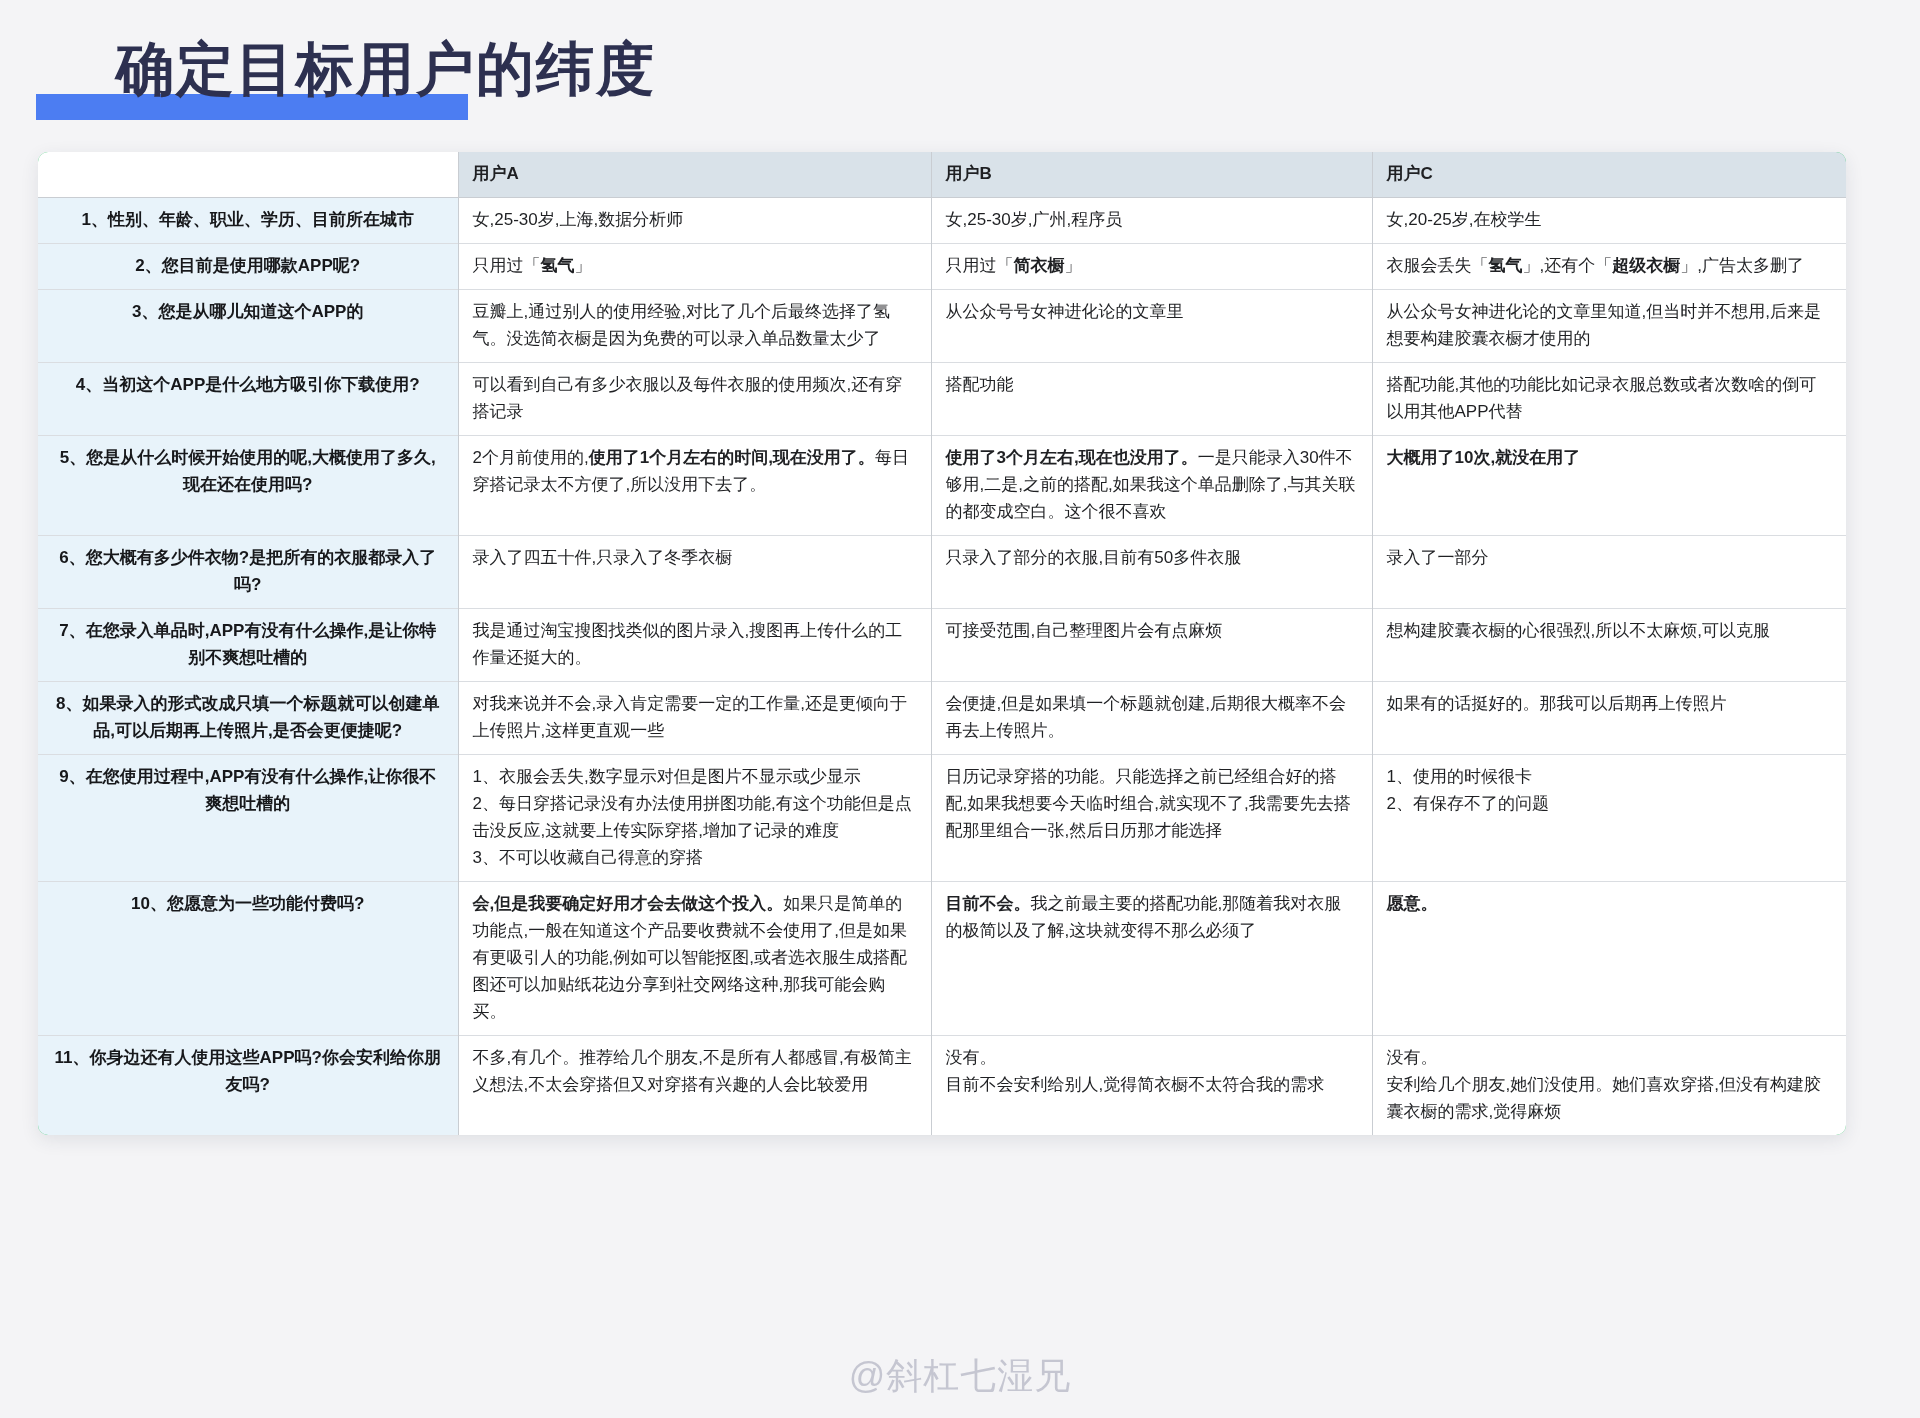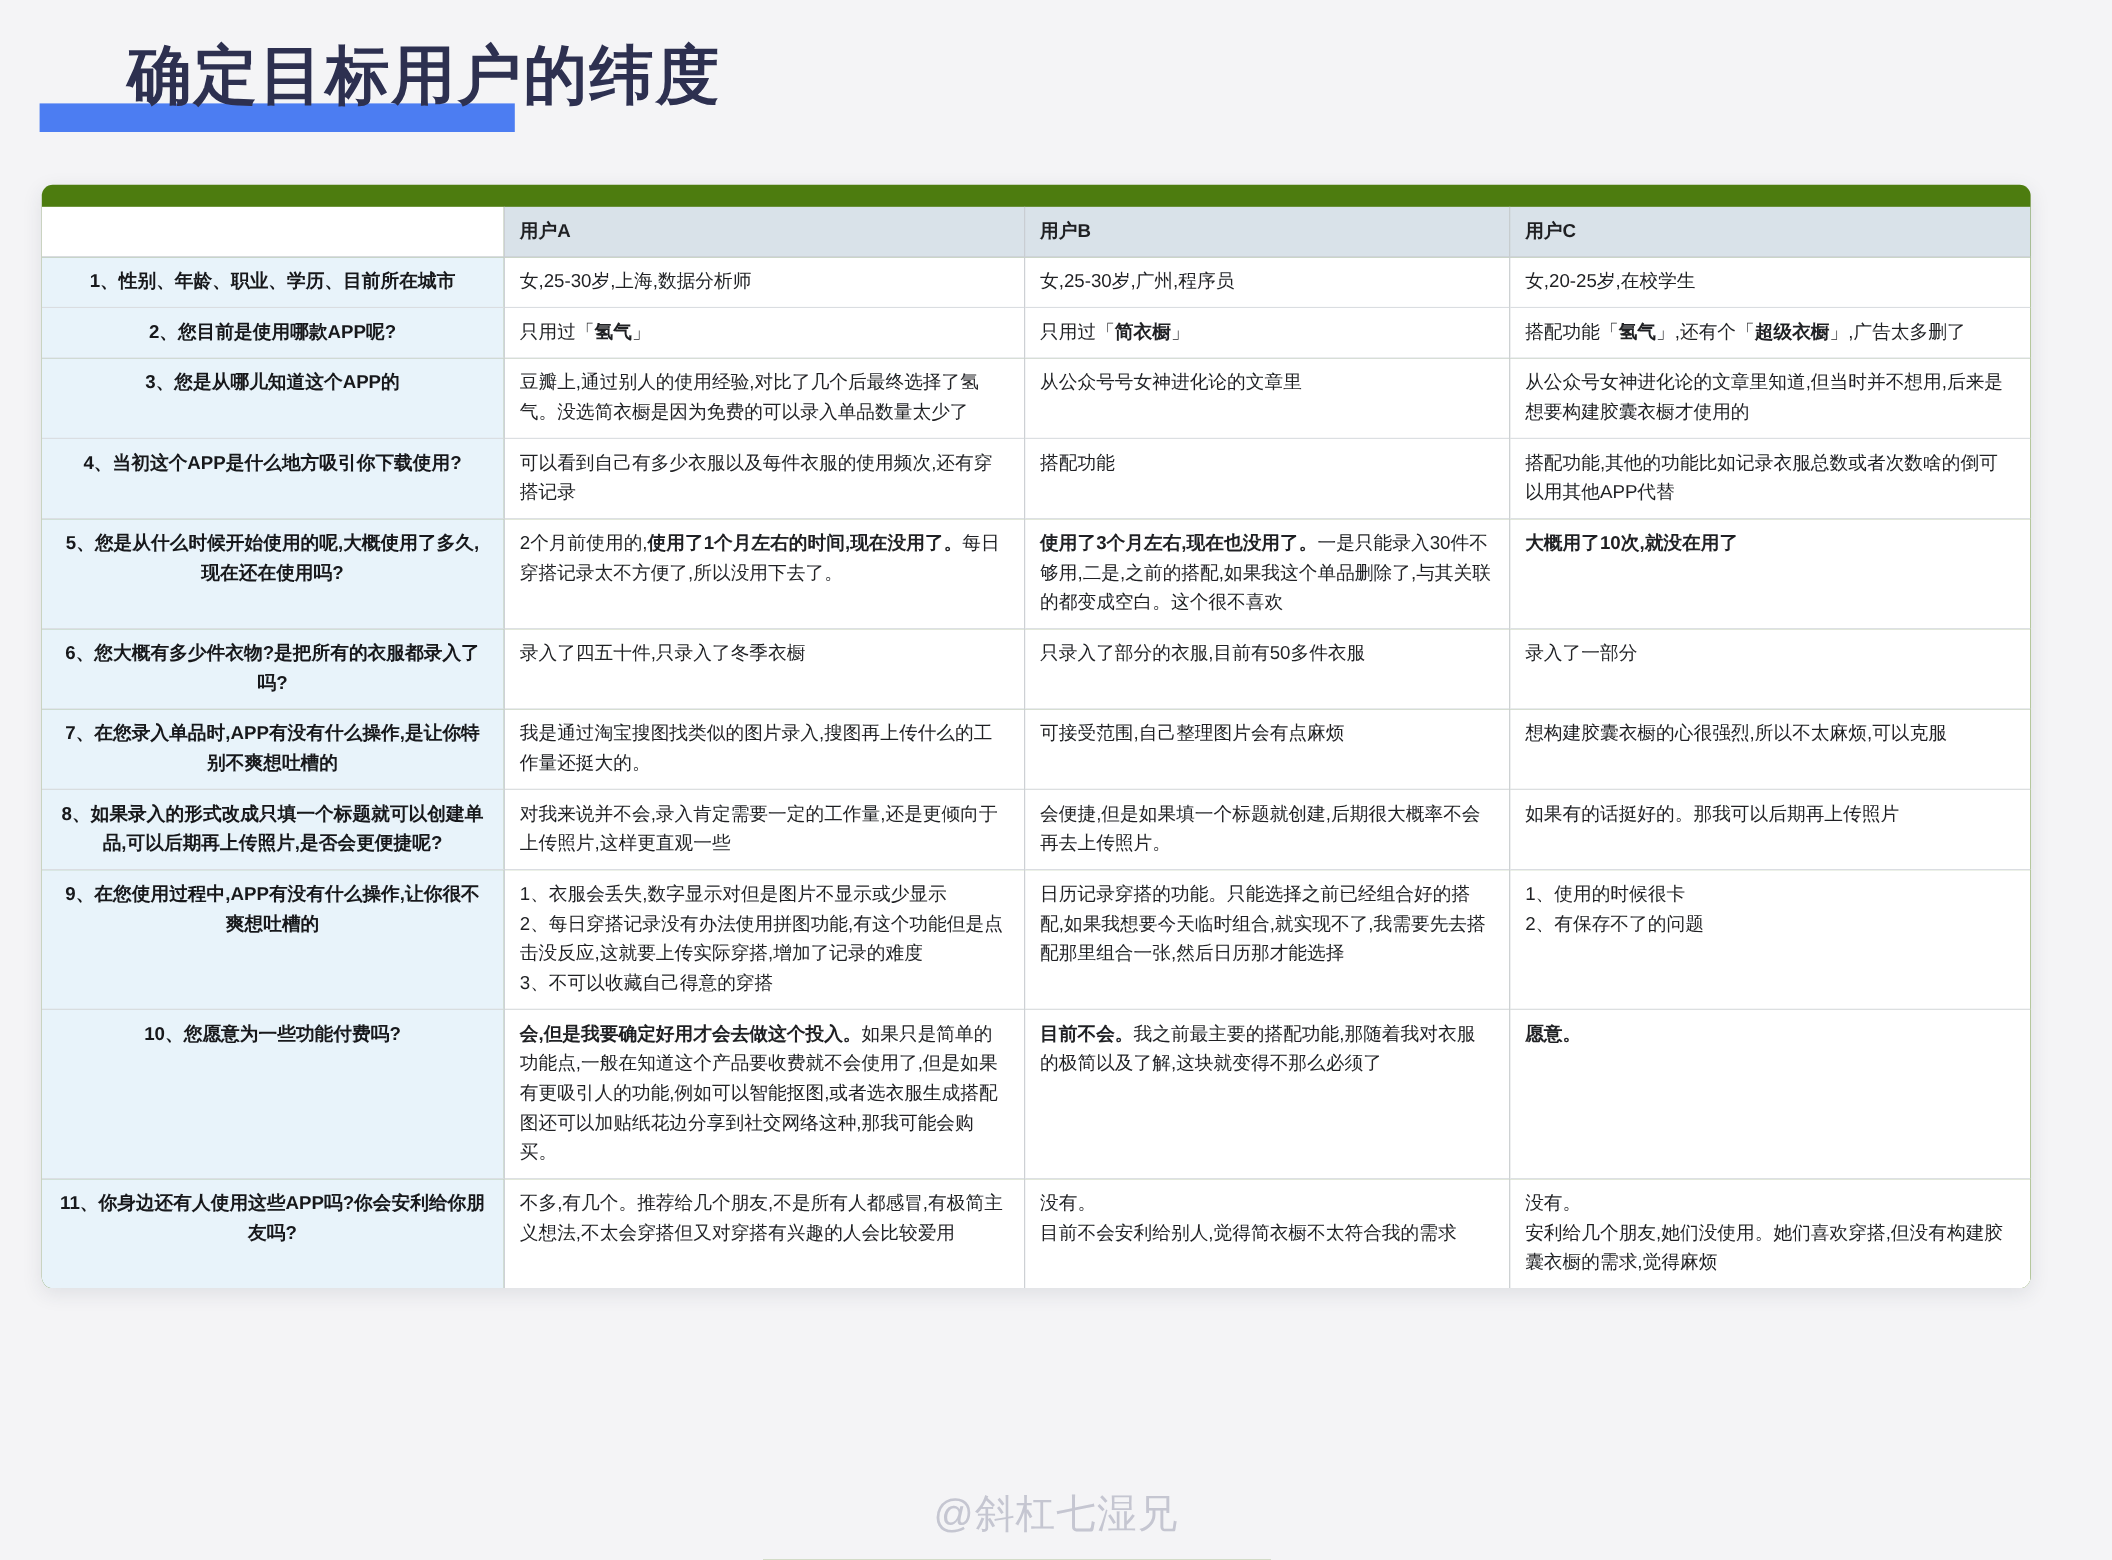--- a/index.html
+++ b/index.html
@@ -11,24 +11,24 @@
     -webkit-font-smoothing:antialiased;
   }
   .page-header{position:relative;margin:34px 0 0 36px;height:100px;width:700px;text-align:center;}
   .title-highlight{position:absolute;left:0;top:60px;width:432px;height:26px;background:#4c7df2;}
   h1.page-title{
     position:relative;z-index:1;margin:0;
     font-size:58px;line-height:1.2;font-weight:700;
     color:#2d3050;letter-spacing:2px;
   }
   .table-wrap{
-    position:absolute;left:38px;top:168px;width:1808px;
-    background:#4d7c0f;border-radius:10px;overflow:hidden;
+    position:absolute;left:38px;top:152px;width:1808px;
+    background:#22c55e;border-radius:10px;overflow:hidden;
     box-shadow:0 5px 18px rgba(40,50,70,0.10);
-    padding-top:20px;box-sizing:border-box;
+    padding-top:0;box-sizing:border-box;
   }
   table.interview{
     width:100%;border-collapse:collapse;table-layout:fixed;
     font-size:17px;line-height:27px;
   }
   table.interview th,table.interview td{
     vertical-align:top;text-align:left;
     padding:8px 14px 10px 14px;
     border-right:1px solid #c9cdd2;
     word-break:break-word;
@@ -79,21 +79,21 @@
         <tr>
           <th class="q">1、性别、年龄、职业、学历、目前所在城市</th>
           <td>女,25-30岁,上海,数据分析师</td>
           <td>女,25-30岁,广州,程序员</td>
           <td>女,20-25岁,在校学生</td>
         </tr>
         <tr>
           <th class="q">2、您目前是使用哪款APP呢?</th>
           <td><span>只用过「</span><span class="b">氢气</span><span>」</span></td>
           <td><span>只用过「</span><span class="b">简衣橱</span><span>」</span></td>
-          <td><span>搭配功能「</span><span class="b">氢气</span><span>」,还有个「</span><span class="b">超级衣橱</span><span>」,广告太多删了</span></td>
+          <td><span>衣服会丢失「</span><span class="b">氢气</span><span>」,还有个「</span><span class="b">超级衣橱</span><span>」,广告太多删了</span></td>
         </tr>
         <tr>
           <th class="q">3、您是从哪儿知道这个APP的</th>
           <td>豆瓣上,通过别人的使用经验,对比了几个后最终选择了氢气。没选简衣橱是因为免费的可以录入单品数量太少了</td>
           <td>从公众号号女神进化论的文章里</td>
           <td>从公众号女神进化论的文章里知道,但当时并不想用,后来是想要构建胶囊衣橱才使用的</td>
         </tr>
         <tr>
           <th class="q">4、当初这个APP是什么地方吸引你下载使用?</th>
           <td>可以看到自己有多少衣服以及每件衣服的使用频次,还有穿搭记录</td>

